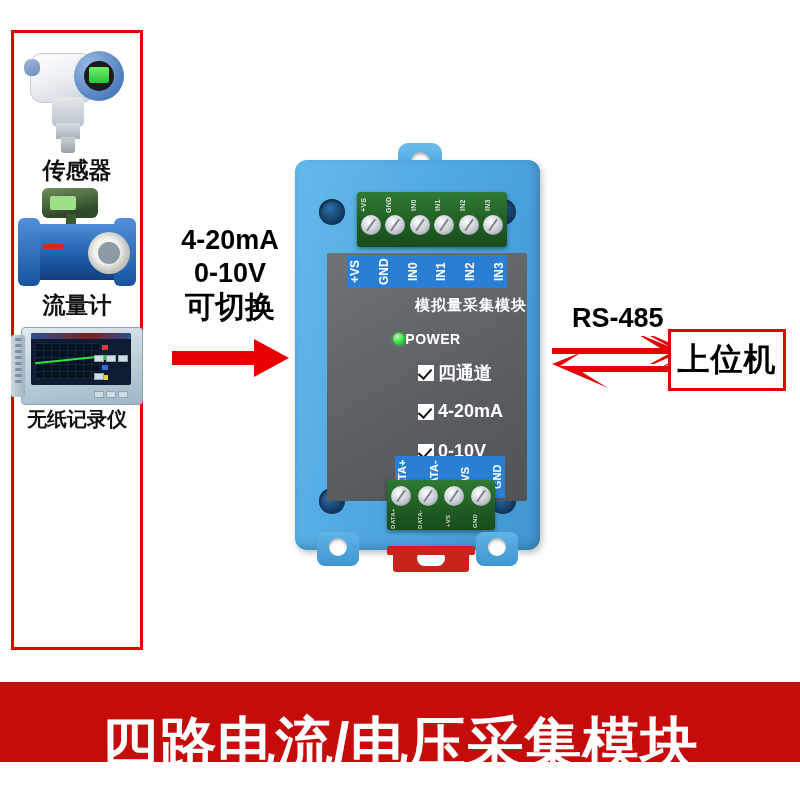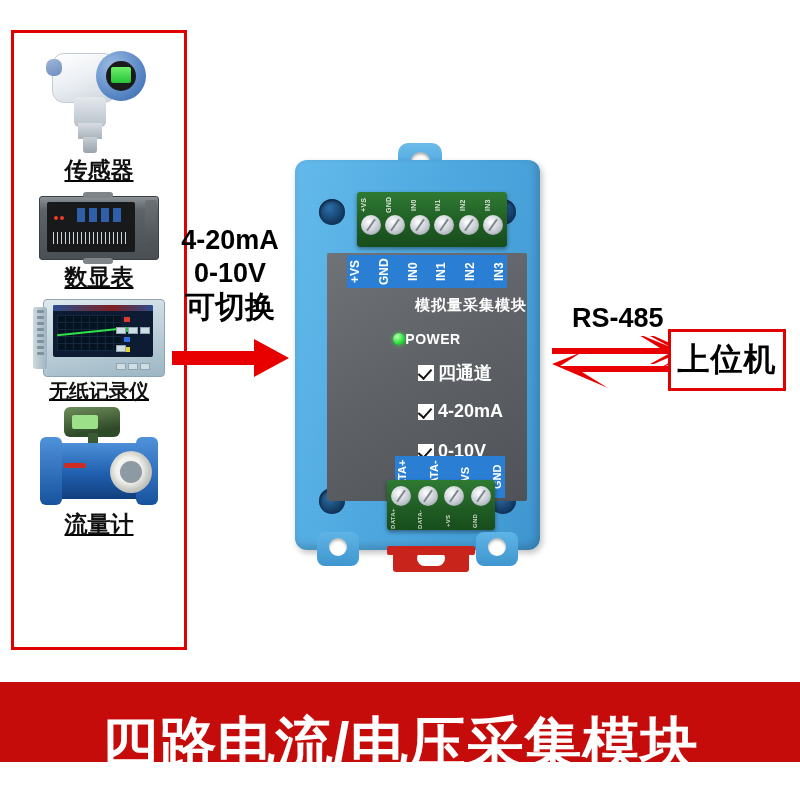--- a/index.html
+++ b/index.html
@@ -7,24 +7,24 @@
     width:800px;height:800px;
     background:#ffffff;
     font-family:"Liberation Sans","DejaVu Sans",sans-serif;
     overflow:hidden;
     position:relative;
   }
   .stage{position:absolute;left:0;top:0;width:800px;height:800px;}
 
   
   .left-panel{
-    position:absolute;left:11px;top:30px;width:176px;height:620px;
+    position:absolute;left:11px;top:30px;width:132px;height:620px;
     border:3px solid #e00000;background:#fff;
     box-sizing:border-box;
-    display:flex;flex-direction:column;align-items:center;text-decoration:underline;
+    display:flex;flex-direction:column;align-items:center;
   }
   .dev-block{width:100%;display:flex;flex-direction:column;align-items:center;}
   .dev-caption{
     font-size:23px;font-weight:bold;color:#111;
     line-height:1;letter-spacing:0px;margin:2px 0 4px 0;
     white-space:nowrap;
   }
   .dev-caption.small{font-size:20px;}
   .dev-art{position:relative;}
 
@@ -318,33 +318,34 @@
           <div class="lid"></div>
         <div class="glass"></div>
           <div class="lcd"></div>
         <div class="neck"></div>
           <div class="hex"></div>
           <div class="stem"></div>
       </div>
       <div class="dev-caption">传感器</div>
     </div>
 
+
     <div class="dev-block">
-      <div class="dev-art meter">
-        <div class="case"></div>
-          <div class="tabtop"></div>
-          <div class="tabbot"></div>
-        <div class="screen">
-          <div class="leds"><i class="led r"></i><i class="led r"></i><br><i class="led g"></i><i class="led g"></i></div>
-          <div class="digits"></div>
-          <div class="bar"></div>
-        </div>
-        <div class="btns"></div>
-      </div>
-      <div class="dev-caption">数显表</div>
+      <div class="dev-art flow">
+        <div class="head"></div>
+          <div class="headscr"></div>
+          <div class="neck"></div>
+        <div class="pipe"></div>
+        <div class="flange l"></div>
+          <div class="flange r"></div>
+        <div class="bore"></div>
+          <div class="bore2"></div>
+        <div class="red"></div>
+      </div>
+      <div class="dev-caption">流量计</div>
     </div>
 
     <div class="dev-block">
       <div class="dev-art recorder">
         <div class="shell"></div>
         <div class="side">
             <i></i>
             <i></i>
             <i></i>
             <i></i>
@@ -362,35 +363,20 @@
               <i style="background:#2fc24a"></i>
               <i style="background:#2f6fe0"></i>
               <i style="background:#e8d22f"></i>
             </div>
         </div>
         <div class="keys"><i></i><i></i><i></i><i></i><br><i></i><i></i><i></i></div>
       </div>
       <div class="dev-caption small">无纸记录仪</div>
     </div>
 
-    <div class="dev-block">
-      <div class="dev-art flow">
-        <div class="head"></div>
-          <div class="headscr"></div>
-          <div class="neck"></div>
-        <div class="pipe"></div>
-        <div class="flange l"></div>
-          <div class="flange r"></div>
-        <div class="bore"></div>
-          <div class="bore2"></div>
-        <div class="red"></div>
-      </div>
-      <div class="dev-caption">流量计</div>
-    </div>
-
   </div>
 
   <div class="sig-text">
     <div>4-20mA</div>
     <div>0-10V</div>
     <div class="cn">可切换</div>
   </div>
   <svg class="arrow-left" viewBox="0 0 118 44">
     <path d="M0 15 H82 V3 L117 22 L82 41 V29 H0 Z" fill="#e80000"></path>
   </svg>

